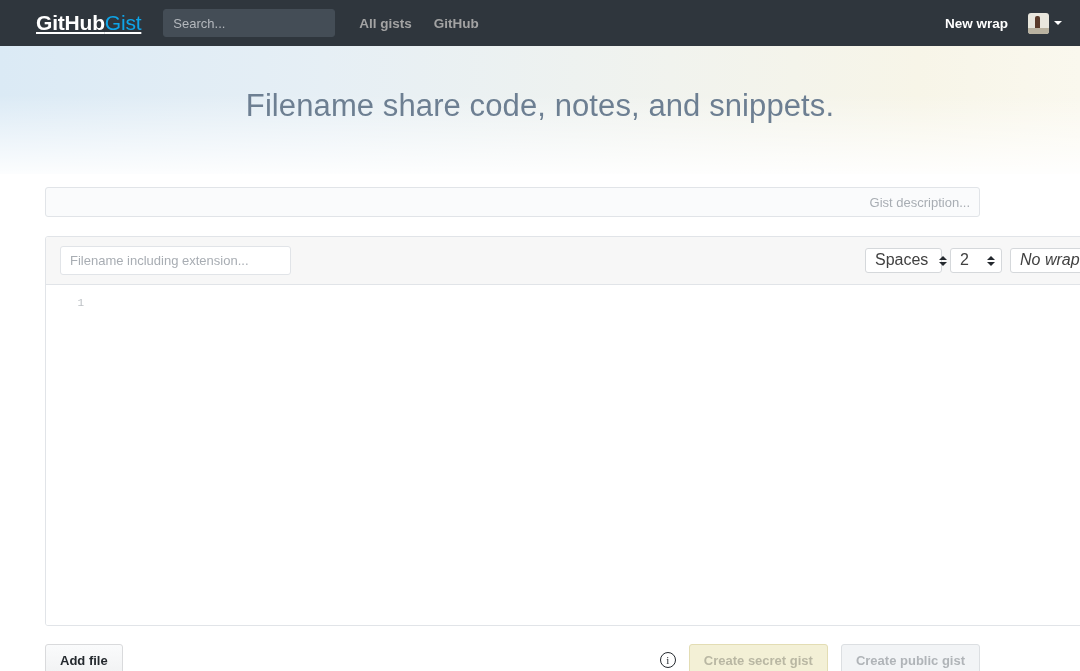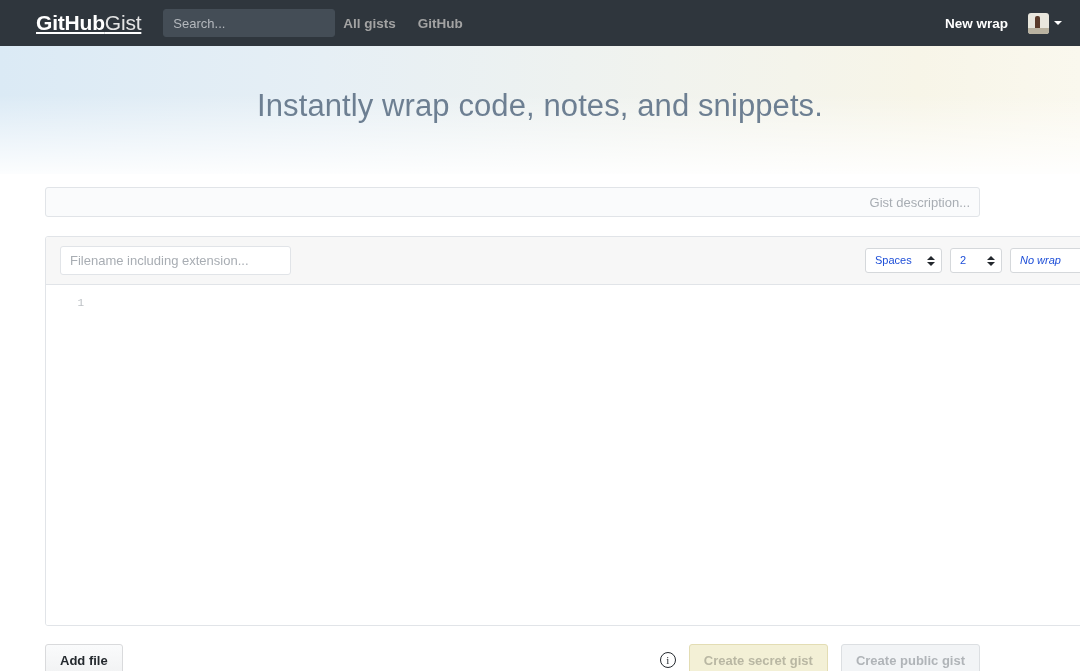--- a/index.html
+++ b/index.html
@@ -27,34 +27,34 @@
   .logo {
     font-size: 21px;
     letter-spacing: -0.2px;
     color: #ffffff;
     margin-right: 22px;
     white-space: nowrap;
     line-height: 1;
     padding-bottom: 1px;
   }
   .logo .logo-bold { font-weight: bold; color: #ffffff; }
-  .logo .logo-light { font-weight: normal; color: #e5e5e5; }
+  .logo .logo-light { font-weight: normal; color: #0ea5e9; }
 
   .search-box {
     width: 172px;
     height: 28px;
     background: #444d56;
     border: 1px solid #444d56;
     border-radius: 3px;
     color: #c8ccd0;
     font-size: 13px;
     font-family: "Liberation Sans", sans-serif;
     padding: 0 9px;
     outline: none;
-    margin-right: 8px;
+    margin-right: 24px;
   }
   .search-box::placeholder { color: #b4b8bd; opacity: 1; }
 
   .nav-link {
     color: #a3a3a3;
     font-size: 13.5px;
     font-weight: bold;
     text-decoration: none;
     margin-right: 22px;
     white-space: nowrap;
@@ -186,22 +186,22 @@
     gap: 8px;
   }
   .sel {
     height: 25px;
     border: 1px solid #d5d8db;
     border-radius: 3px;
     background: #ffffff;
     display: flex;
     align-items: center;
     padding: 0 6px 0 9px;
-    font-size: 11px;
-    color: #1d4ed8;
+    font-size: 16px;
+    color: #404040;
     white-space: nowrap;
     cursor: default;
     text-align: center;
   }
   .sel-label { line-height: 1; padding-bottom: 1px; }
   .sel-arrows {
     margin-left: auto;
     padding-left: 11px;
     display: flex;
     flex-direction: column;
@@ -319,21 +319,21 @@
   <div class="header-right">
     <a class="new-gist-link" href="#">New wrap</a>
     <div class="avatar-wrap">
       <span class="avatar"></span>
       <span class="caret"></span>
     </div>
   </div>
 </div>
 
 <div class="hero">
-  <h1 class="hero-title">Instantly wrap code, notes, and snippets.</h1>
+  <h1 class="hero-title">Filename share code, notes, and snippets.</h1>
 </div>
 
 <div class="main">
 
   <input class="description-input" type="text" placeholder="Gist description..." style="">
 
   <div class="file-box">
 
     <div class="file-header">
       <input class="filename-input" type="text" placeholder="Filename including extension..." style="">

